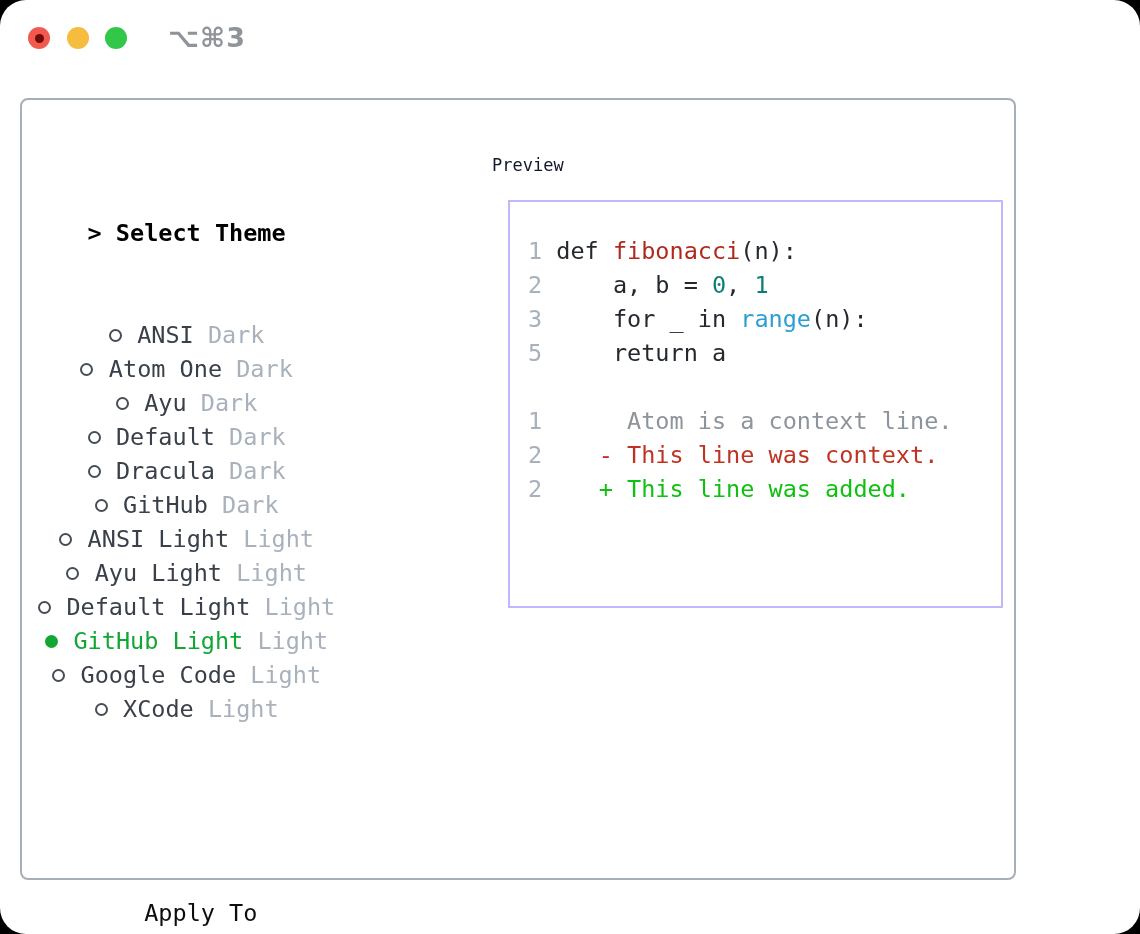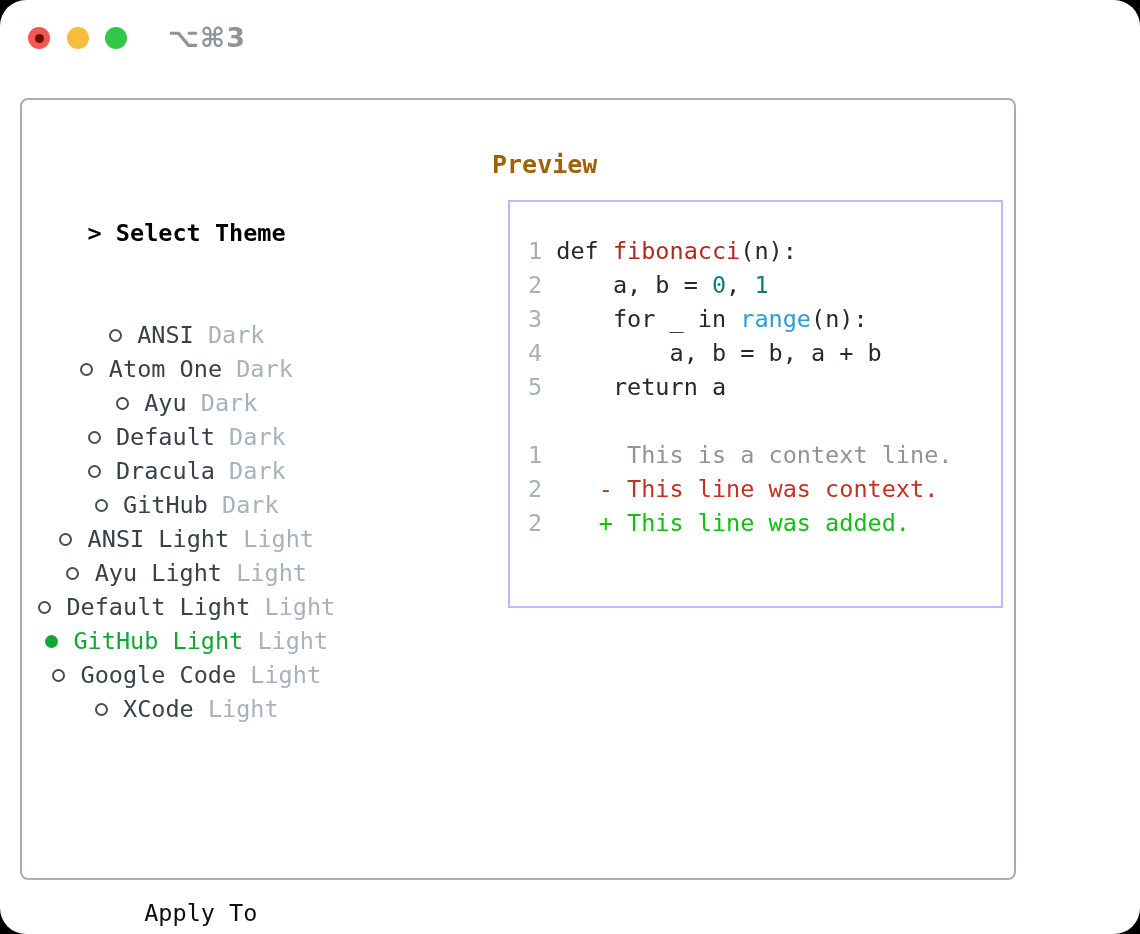--- a/index.html
+++ b/index.html
@@ -43,21 +43,21 @@
     border:2px solid #454d57;border-radius:50%;margin-right:15.4px;vertical-align:1px;
     background:transparent;
   }
   .selected .radio{background:#12a735;border-color:#12a735;}
   .tname{color:#39404a;}
   .selected .tname{color:#12a735;}
   .variant{color:#a8b1bc;}
   
   .preview-title{
     position:absolute;left:492px;top:148px;height:34px;line-height:34px;
-    font-size:25px;font-weight:bold;color:#a16207;white-space:pre;
+    font-size:17px;font-weight:normal;color:#0f172a;white-space:pre;
   }
   .preview-box{
     position:absolute;left:508px;top:200px;width:495px;height:408px;
     border:2px solid #c4b5fd;background:#fff;box-sizing:border-box;
     padding:32px 0 0 18px;overflow:hidden;
   }
   .code-line{height:34px;line-height:34px;font-size:23.5px;white-space:pre;}
   .seg-ln{color:#a7b0bb;}
   .seg-fg{color:#24292f;}
   .seg-fn{color:#b0291c;}
@@ -92,22 +92,21 @@
     
   </div>
 
   <div class="preview-title">Preview</div>
 
   <div class="preview-box">
     <div id="code-lines">
         <div class="code-line"><span class="seg-ln">1 </span><span class="seg-fg">def </span><span class="seg-fn">fibonacci</span><span class="seg-fg">(n):</span></div>
         <div class="code-line"><span class="seg-ln">2 </span><span class="seg-fg">    a, b = </span><span class="seg-num">0</span><span class="seg-fg">, </span><span class="seg-num">1</span></div>
         <div class="code-line"><span class="seg-ln">3 </span><span class="seg-fg">    for _ in </span><span class="seg-bi">range</span><span class="seg-fg">(n):</span></div>
-        <div class="code-line"><span class="seg-ln">4 </span><span class="seg-fg">        a, b = b, a + b</span></div>
         <div class="code-line"><span class="seg-ln">5 </span><span class="seg-fg">    return a</span></div>
         <div class="code-line"></div>
-        <div class="code-line"><span class="seg-ln">1 </span><span class="seg-ctx">     This is a context line.</span></div>
+        <div class="code-line"><span class="seg-ln">1 </span><span class="seg-ctx">     Atom is a context line.</span></div>
         <div class="code-line"><span class="seg-ln">2 </span><span class="seg-del">   - This line was context.</span></div>
         <div class="code-line"><span class="seg-ln">2 </span><span class="seg-add">   + This line was added.</span></div>
       </div>
   </div>
 
 </div>
 
 </body></html>

